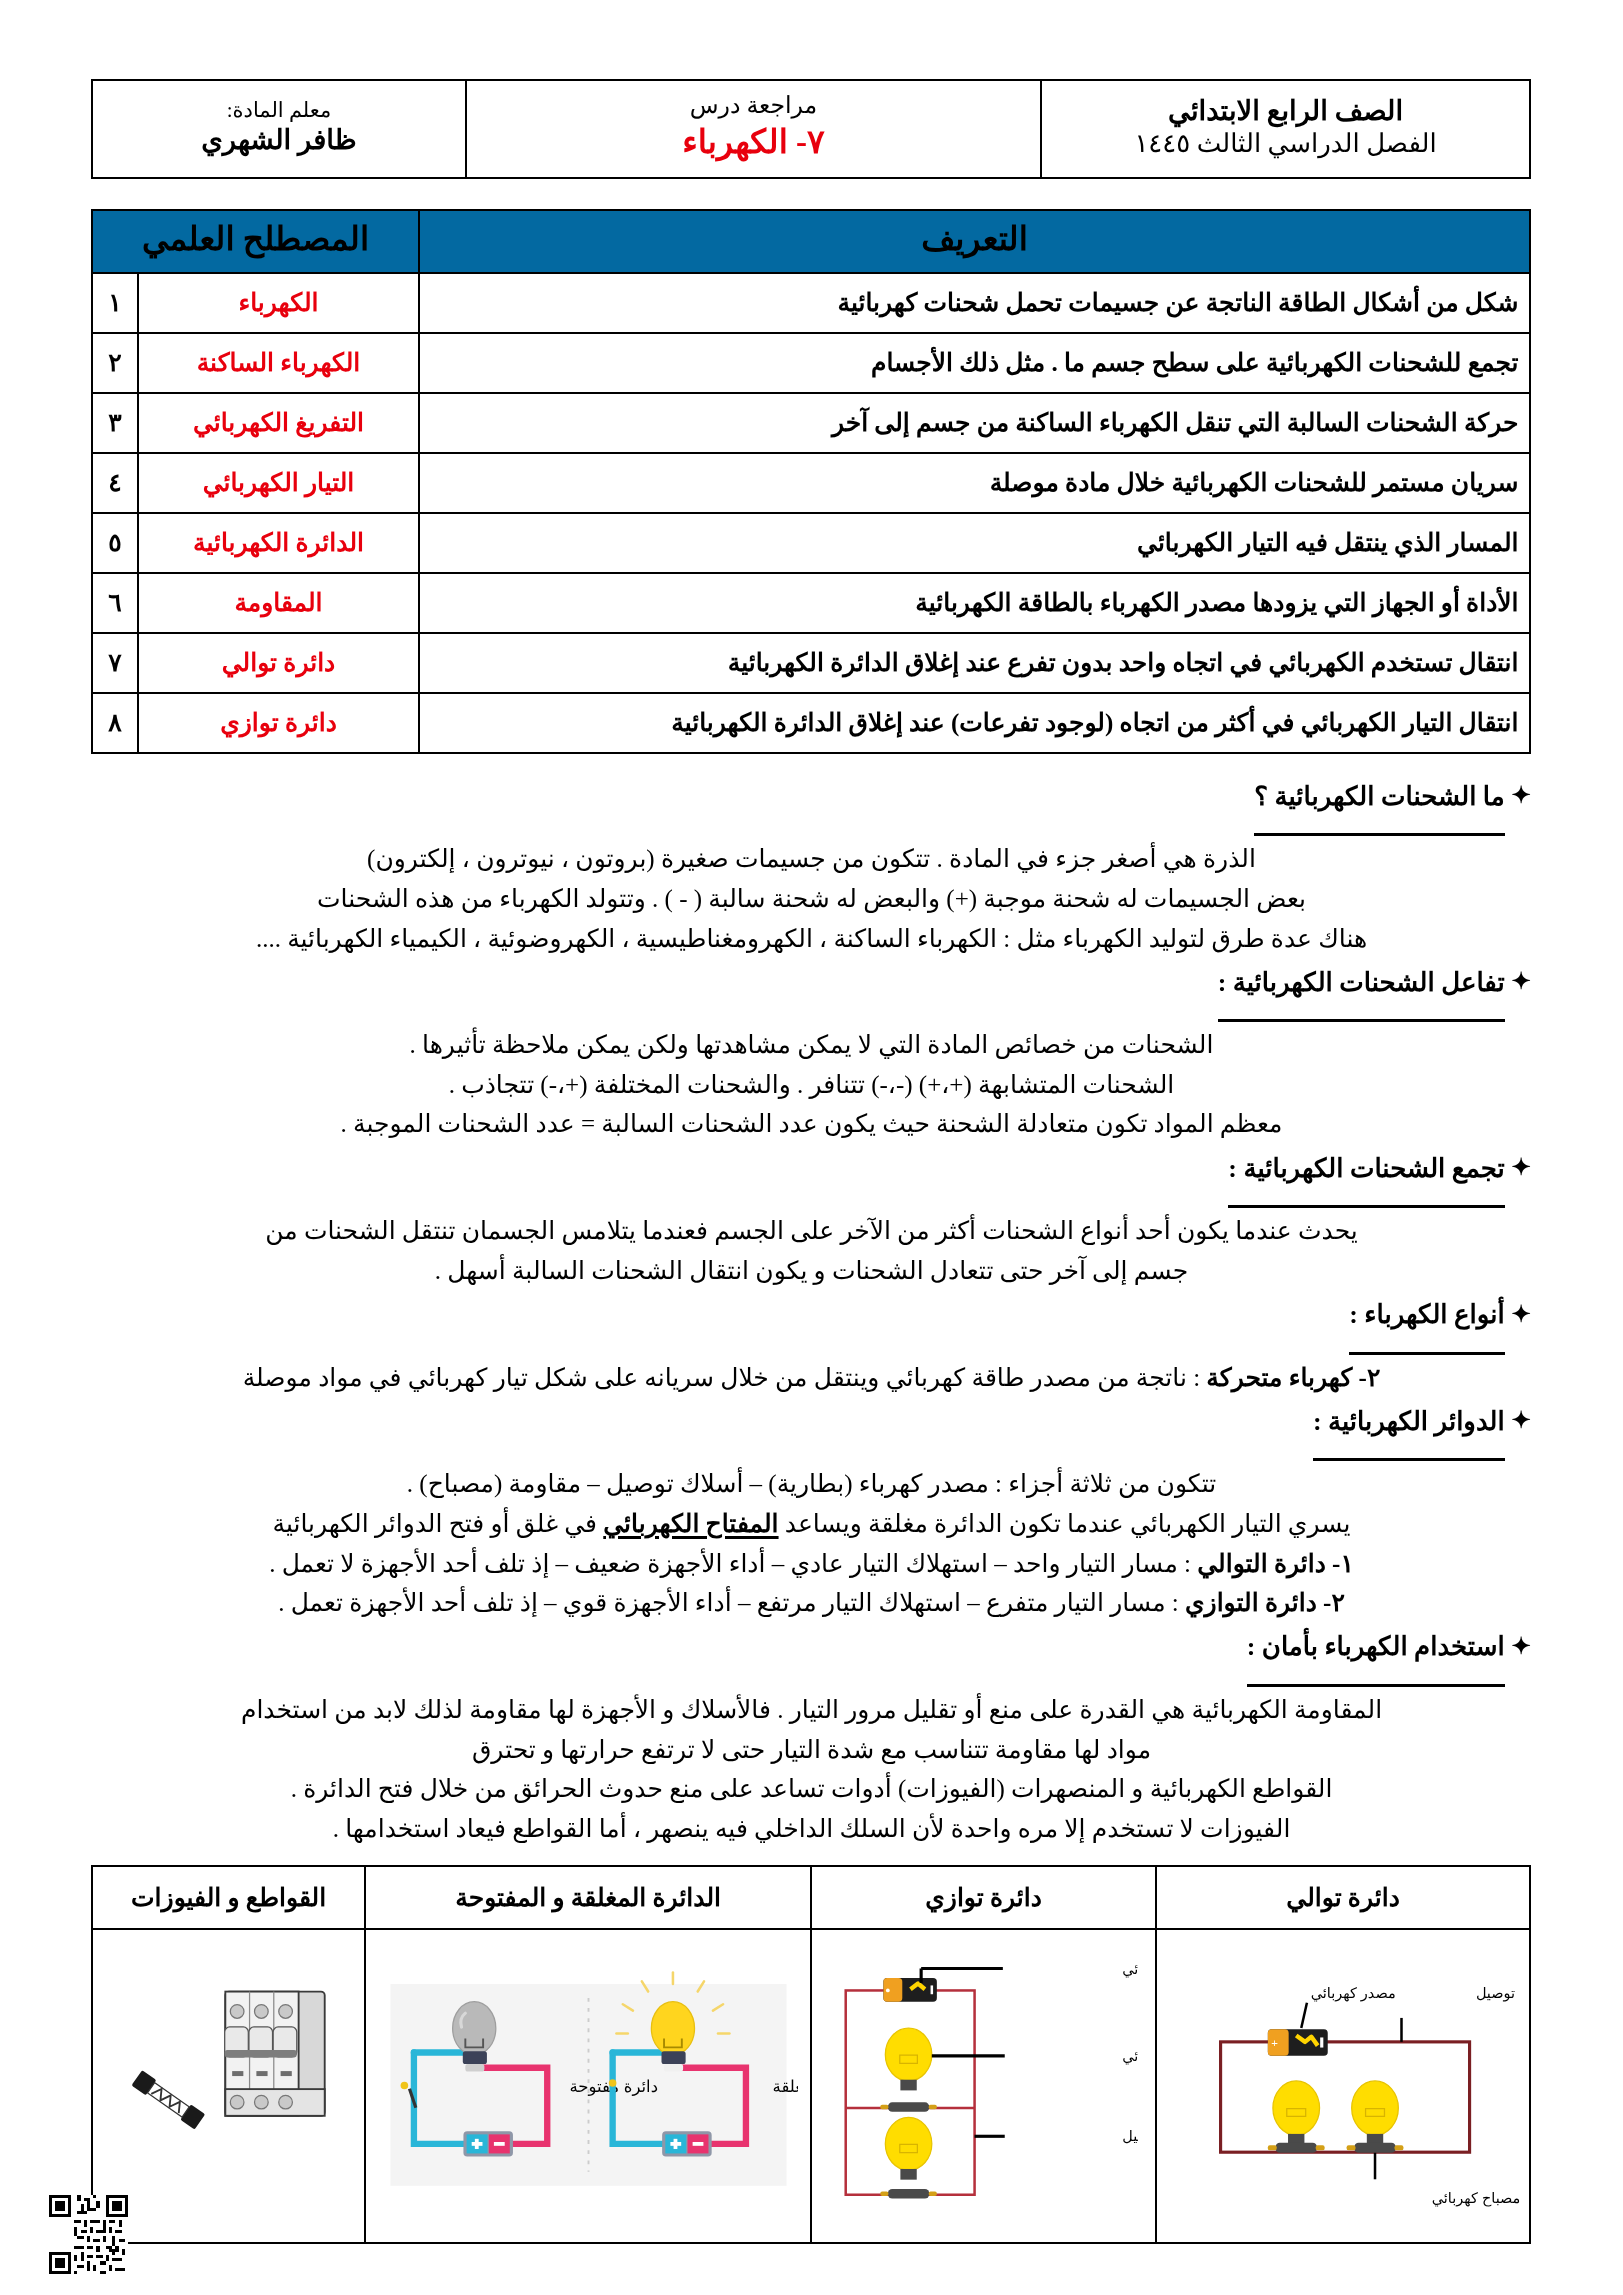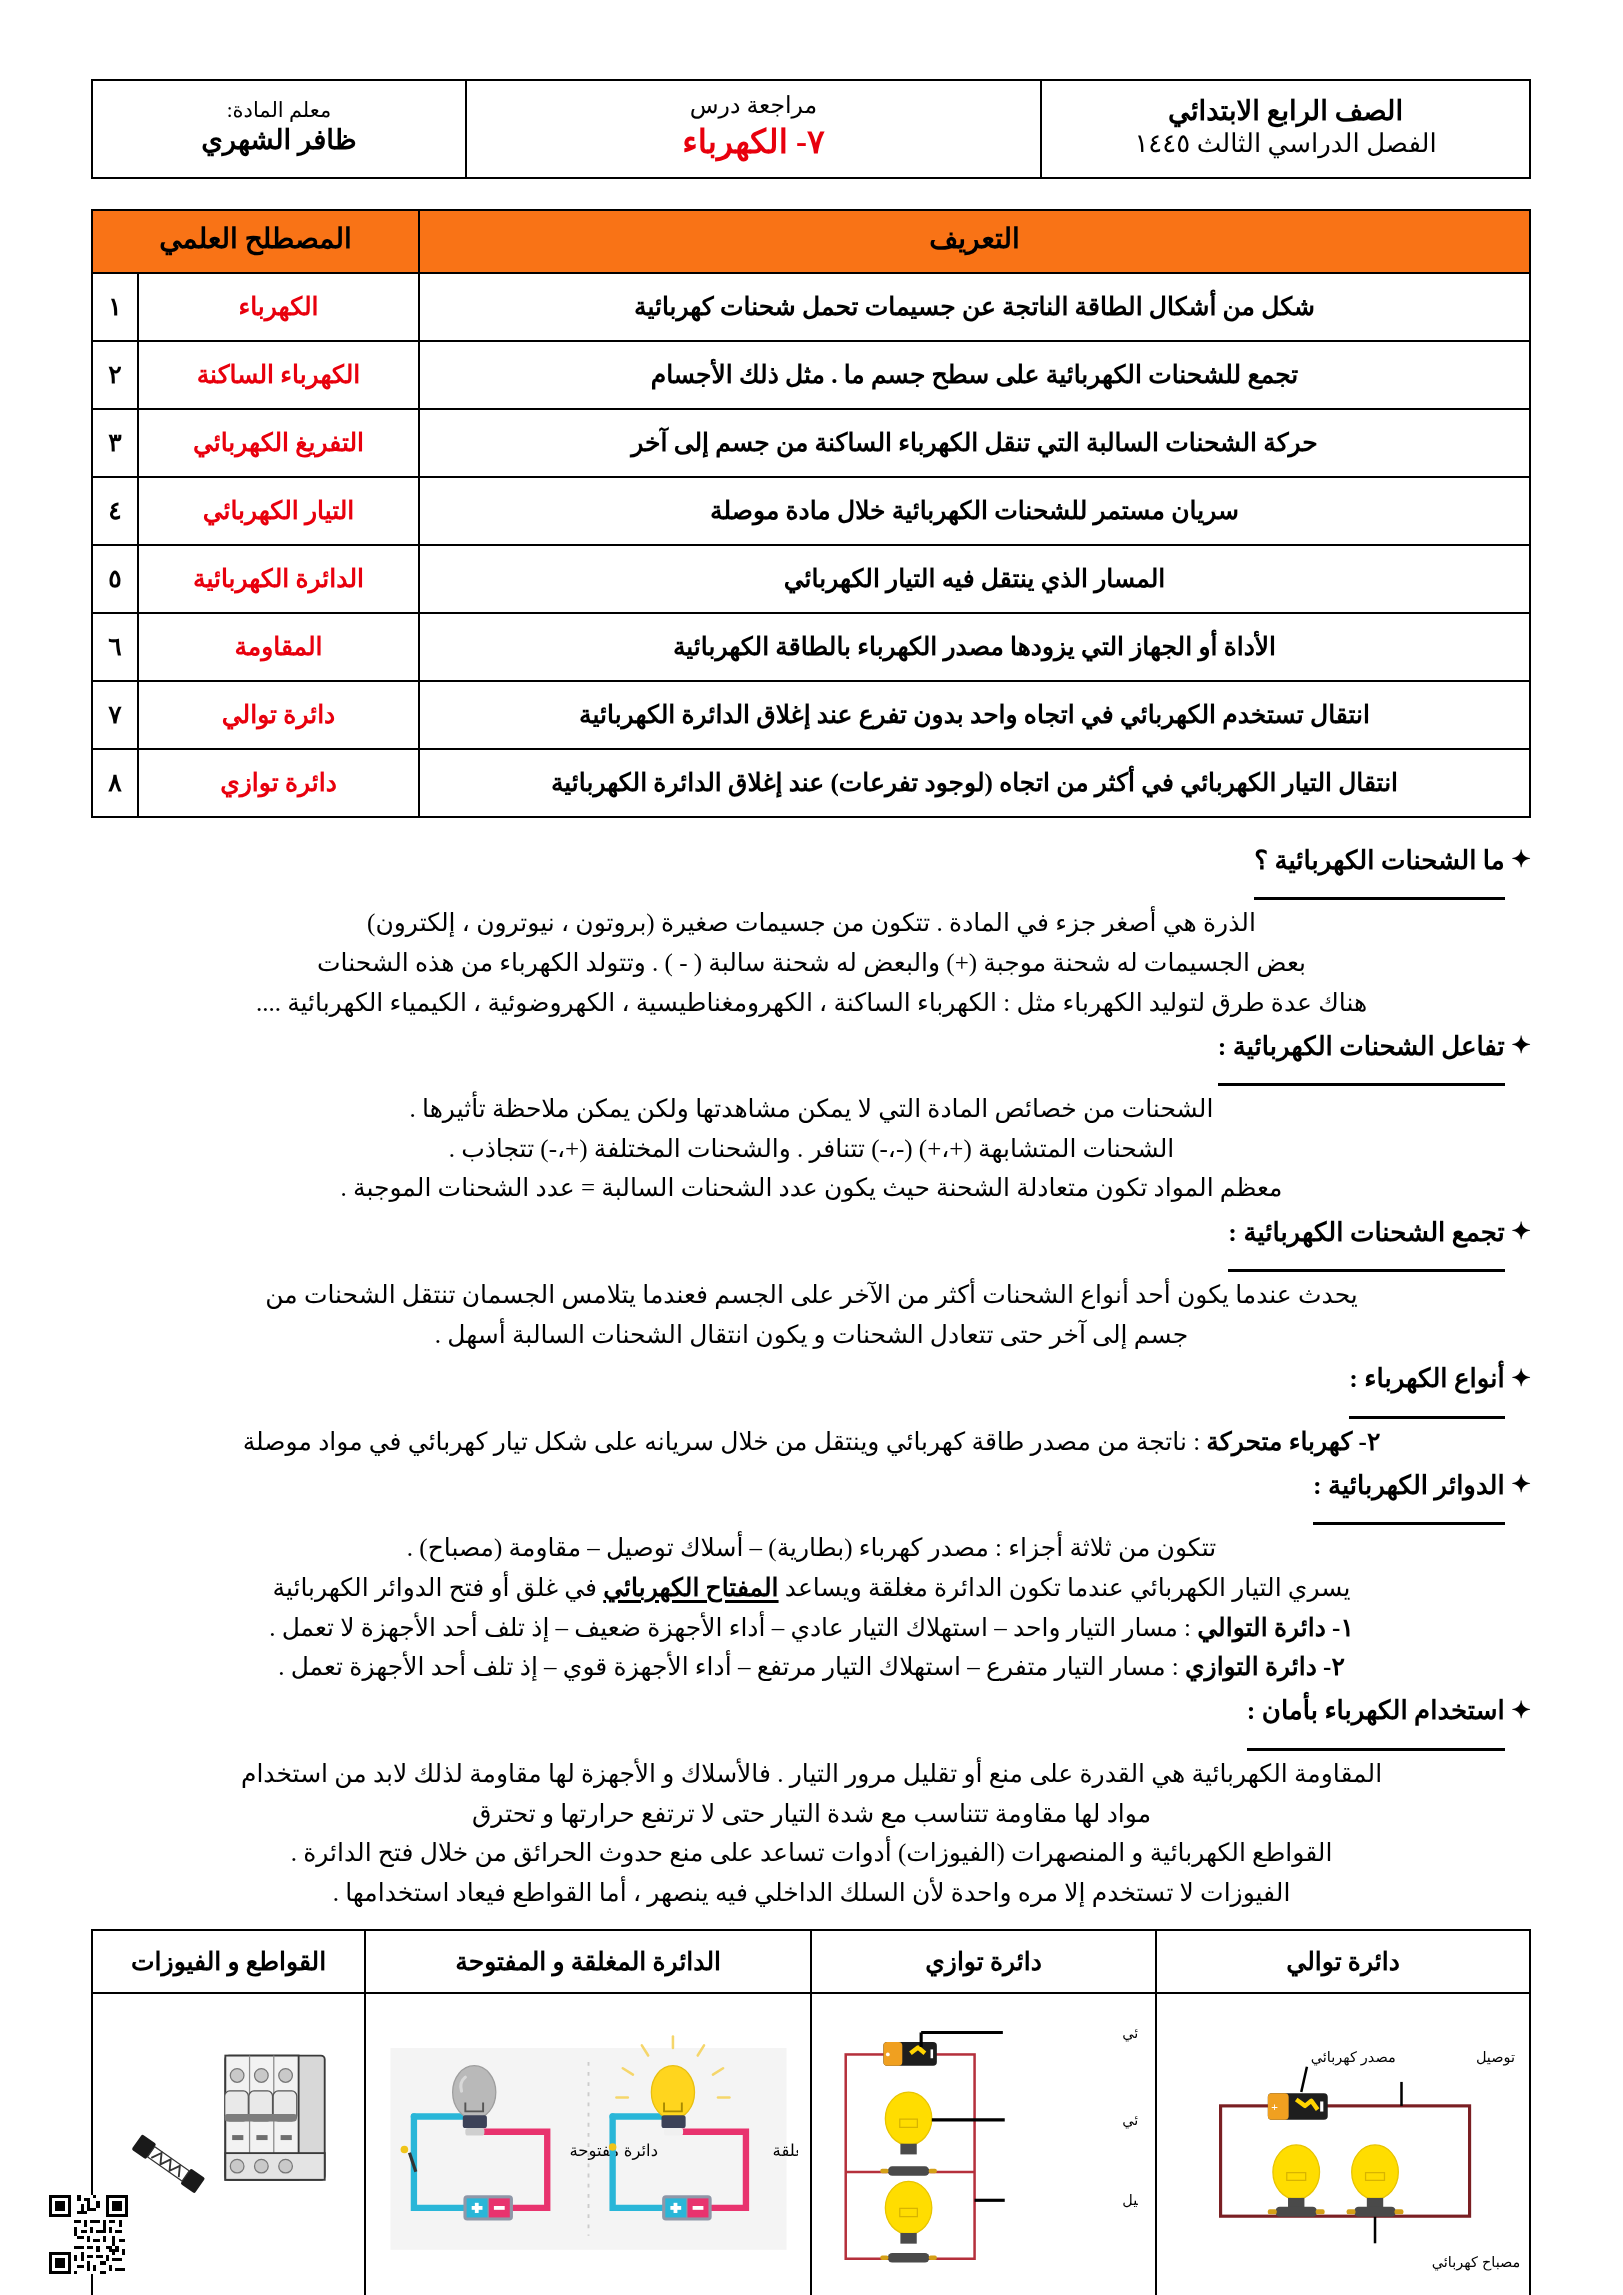--- a/index.html
+++ b/index.html
@@ -53,22 +53,22 @@
     width: 1440px;
     border-collapse: collapse;
     table-layout: fixed;
     margin-bottom: 22px;
   }
   .terms-table th, .terms-table td {
     border: 2px solid #000;
     padding: 6.5px 10.5px;
   }
   .terms-table thead th {
-    background: #f97316;
-    font-size: 28px;
+    background: #0369a1;
+    font-size: 33px;
     font-weight: bold;
     text-align: center;
     height: 63px;
     padding: 3.9px 9.2px 9.2px 9.2px;
   }
   .col-num { width: 46px; }
   .col-term { width: 281px; }
   .col-def { width: auto; }
 
   .terms-table td.num {
@@ -80,26 +80,26 @@
   .terms-table td.term {
     text-align: center;
     font-size: 25px;
     font-weight: bold;
     color: #e8000d;
     vertical-align: middle;
     line-height: 1.2;
     border-radius: 15px;
   }
   .terms-table td.def {
-    text-align: center;
+    text-align: right;
     font-size: 25px;
     font-weight: bold;
     vertical-align: middle;
     line-height: 1.22;
-    height: 68px;
+    height: 60px;
   }
 
   
   .section { margin: 0 0 3.9px 0; }
   .sec-head {
     font-size: 26px;
     font-weight: bold;
     text-align: right;
     padding: 3.9px 0 2.6px 0;
     line-height: 1.3;

